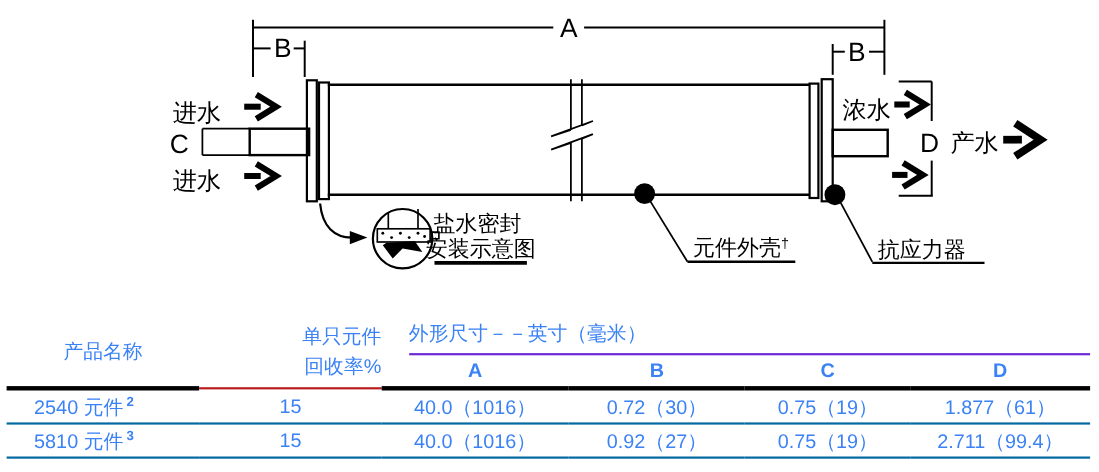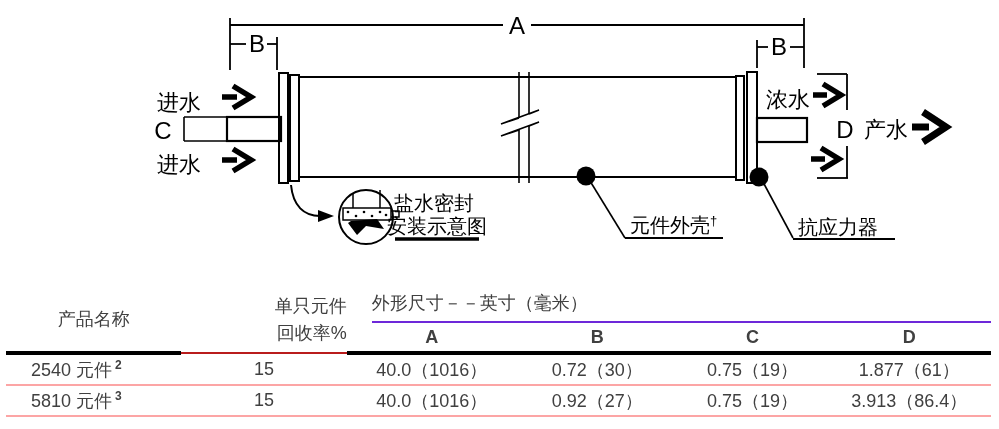--- a/index.html
+++ b/index.html
@@ -9,34 +9,34 @@
   }
   .diagram{position:absolute;left:0;top:0;}
   .diagram text{font-family:"Liberation Sans",sans-serif;fill:#000;}
   .dim-letter{font-size:24px;}
   .cjk{font-size:22px;}
   .cjk-small{font-size:20px;}
 
   .spec-table{
     position:absolute;left:6px;top:287px;width:985px;
     border-collapse:collapse;table-layout:fixed;
-    font-family:"Liberation Sans",sans-serif;font-size:18px;color:#404040;
+    font-family:"Liberation Sans",sans-serif;font-size:18px;color:#3b82f6;
   }
   .spec-table td{padding:0;}
   tr.hr1{height:36px;}
   tr.hr2{height:30px;}
   .h-product{text-align:center;vertical-align:middle;border-bottom:4px solid #000;padding-bottom:8px;}
   .h-recovery{text-align:right;vertical-align:middle;border-bottom:2px solid #b91c1c;line-height:1.45;padding-bottom:2px;}
   .h-dims{vertical-align:top;}
   .h-dims .dims-inner{
     margin-left:25px;height:34px;line-height:32px;text-align:left;
     border-bottom:2px solid #6d28d9;
   }
   tr.hr2 td{font-weight:bold;text-align:center;vertical-align:middle;border-bottom:4px solid #000;}
-  tr.dr td{height:29px;text-align:center;vertical-align:middle;border-bottom:2px solid #fca5a5;}
+  tr.dr td{height:29px;text-align:center;vertical-align:middle;border-bottom:2px solid #0369a1;}
   tr.dr td.product-cell{text-align:left;padding-left:25px;}
   .sup{font-size:12px;font-weight:bold;vertical-align:super;margin-left:3px;}
 </style>
 </head>
 <body>
 
 <div class="screen">
 
   <svg class="diagram" width="999" height="282" viewBox="0 0 999 282">
     <g stroke="#000" stroke-width="1.8" fill="none">
@@ -185,17 +185,17 @@
         <td>0.72（30）</td>
         <td>0.75（19）</td>
         <td>1.877（61）</td>
       </tr>
       <tr class="dr">
         <td class="product-cell"><span>5810 元件</span><span class="sup">3</span></td>
         <td>15</td>
         <td>40.0（1016）</td>
         <td>0.92（27）</td>
         <td>0.75（19）</td>
-        <td>3.913（86.4）</td>
+        <td>2.711（99.4）</td>
       </tr>
     </tbody>
   </table>
 </div>
 
 </body></html>

